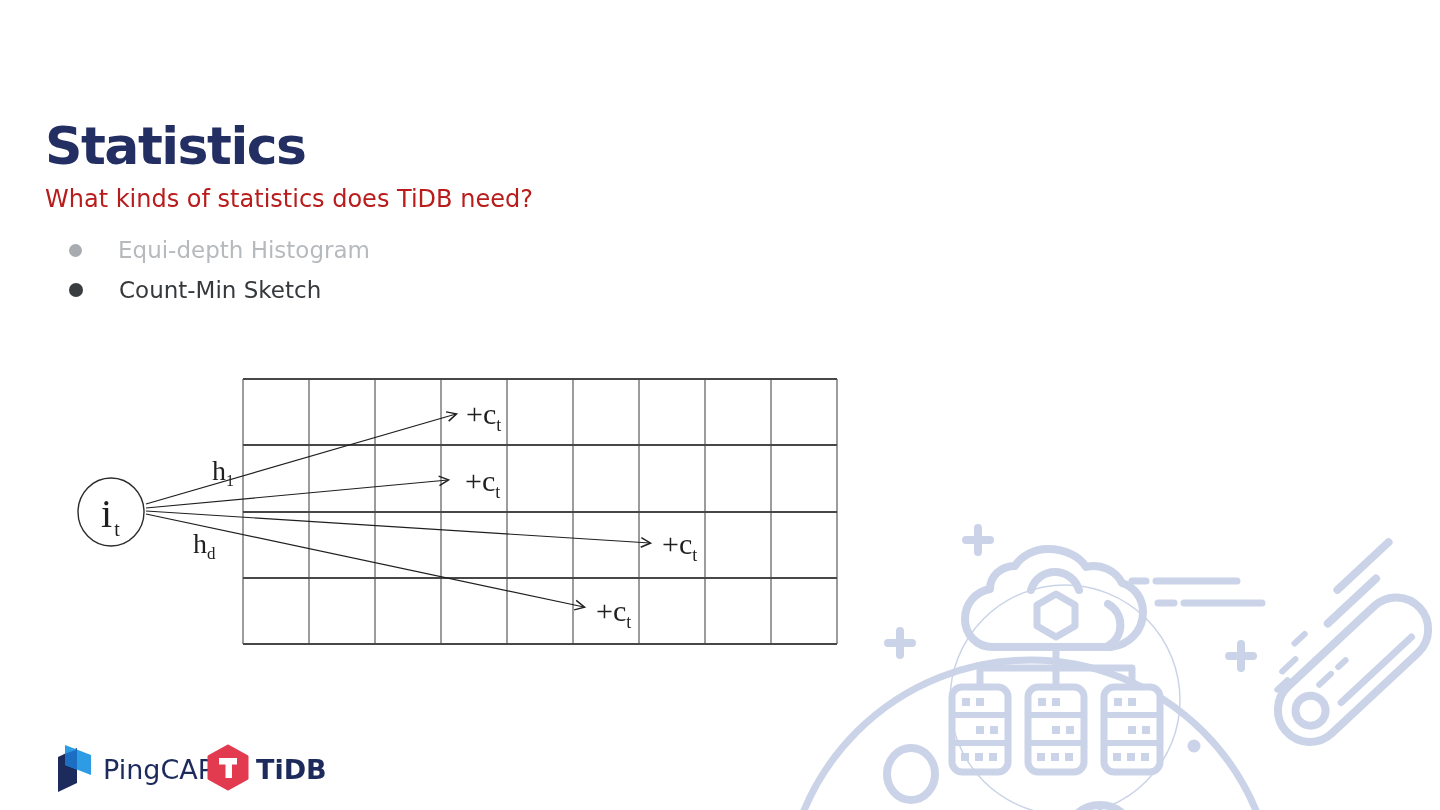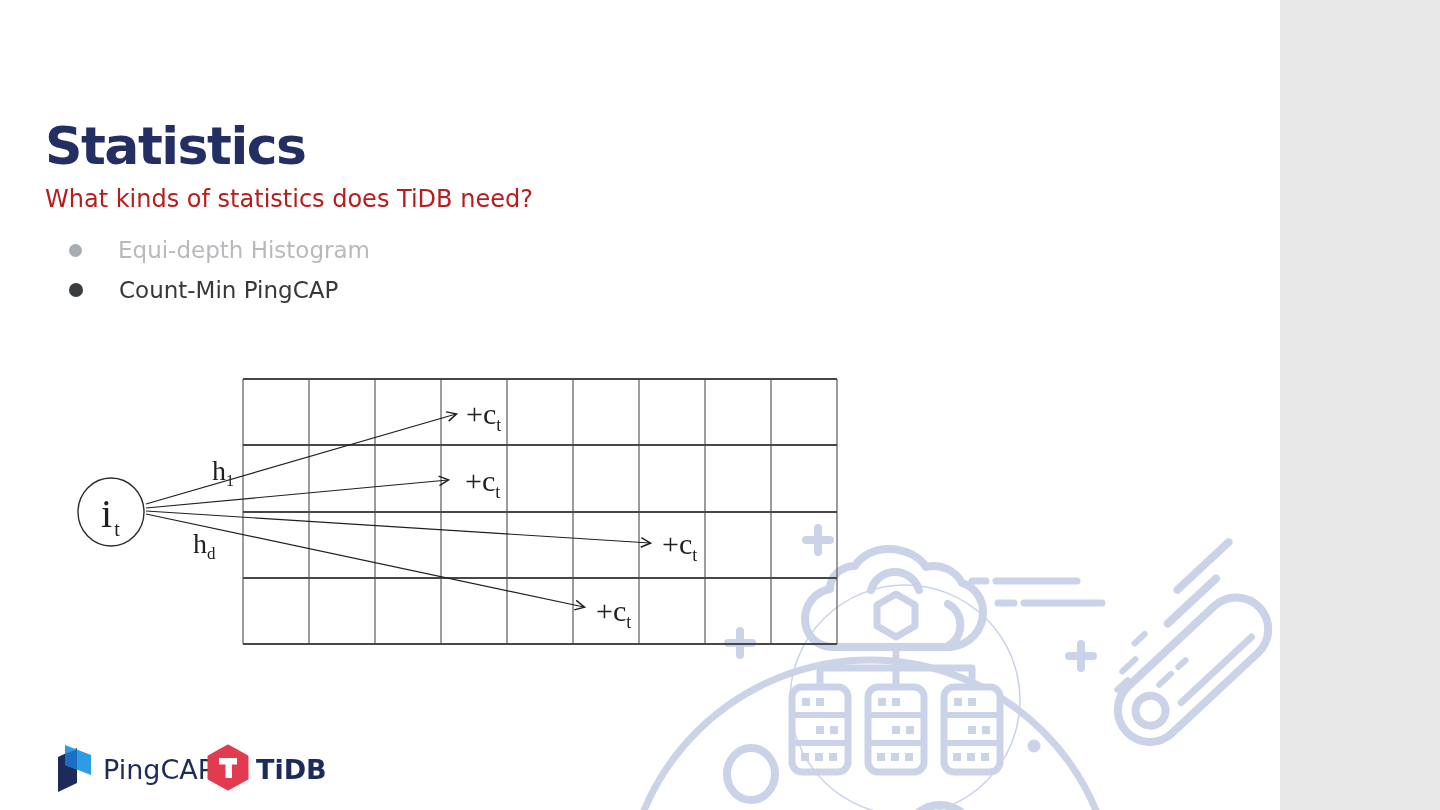--- a/index.html
+++ b/index.html
@@ -1,19 +1,19 @@
 <!DOCTYPE html>
 <html><head>
 <meta charset="utf-8">
 <style>
   * { box-sizing: border-box; }
   html, body { margin: 0; padding: 0; background: #e8e8e8; }
   .slide {
     position: relative;
-    width: 1280px; height: 810px;
+    width: 1440px; height: 810px;
     background: #ffffff;
     overflow: hidden;
     font-family: "DejaVu Sans", "Liberation Sans", sans-serif;
   }
   .title {
     position: absolute; left: 45px; top: 82px;
     font-size: 52px; font-weight: bold; letter-spacing: -1.5px;
     color: #232f62; line-height: 1.15;
   }
   .subtitle {
@@ -124,21 +124,21 @@
   <h1 class="title">Statistics</h1>
   <div class="subtitle">What kinds of statistics does TiDB need?</div>
 
   <div class="bullets">
     <div class="bullet-row muted">
       <span class="dot"></span>
       <span>Equi-depth Histogram</span>
     </div>
     <div class="bullet-row normal">
       <span class="dot"></span>
-      <span>Count-Min PingCAP</span>
+      <span>Count-Min Sketch</span>
     </div>
   </div>
 
   <svg class="diagram-svg" width="780" height="300" viewBox="70 360 780 300" fill="none">
     <defs>
       <marker id="arrowhead" viewBox="0 0 11 10" refX="8.5" refY="5" markerWidth="11" markerHeight="11" orient="auto">
         <path d="M 1 1 L 9 5 L 1 9" fill="none" stroke="#1f1f1f" stroke-width="1.2"></path>
       </marker>
     </defs>
 

